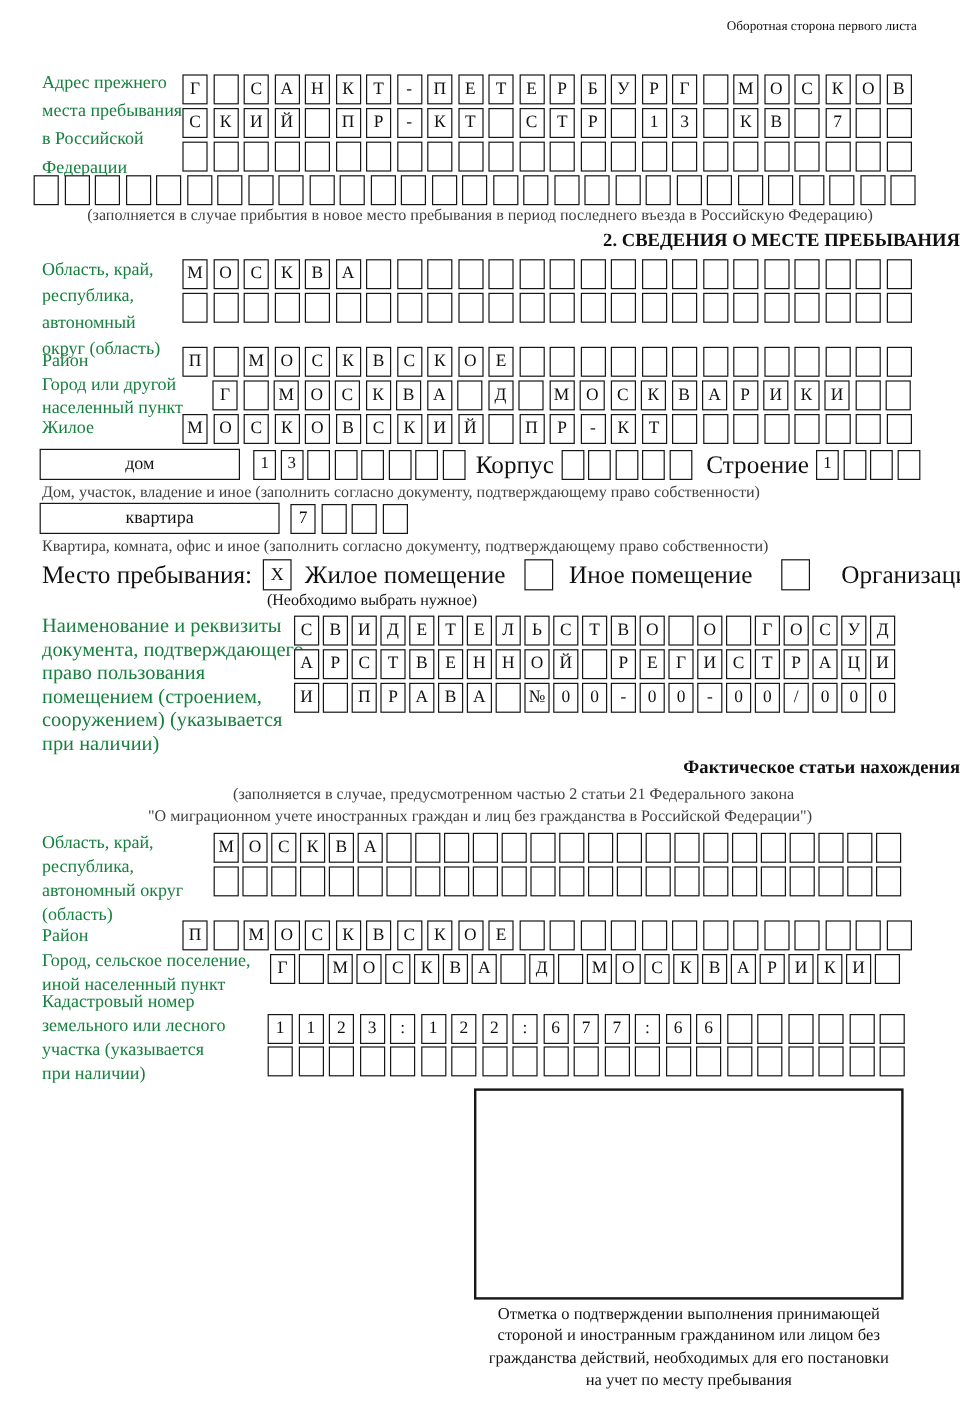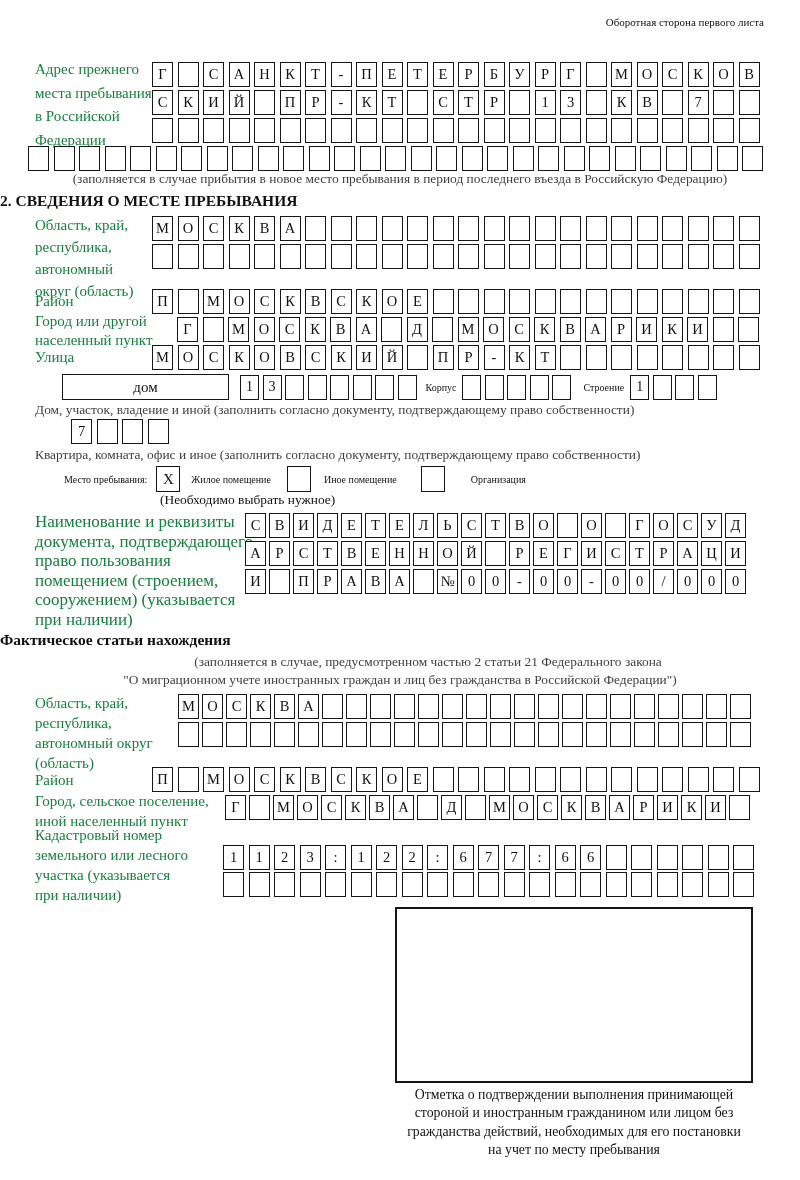--- a/index.html
+++ b/index.html
@@ -6,44 +6,44 @@
   body{
     width:800px;height:1180px;position:relative;background:#ffffff;
     font-family:"Liberation Serif", serif;color:#111;overflow:hidden;
   }
   .lbl{position:absolute;font-size:15px;line-height:23.5px;color:#15803d;}
   .lbl.lh22{line-height:22px;}
   .lbl.lh20{line-height:20px;}
   .lbl.lh19{line-height:19px;}
   .lbl.small{font-size:17px;line-height:19.5px;}
   .caption{position:absolute;font-size:13.4px;color:#404040;text-align:center;width:800px;left:0;}
-  .title{position:absolute;font-size:15.5px;font-weight:bold;text-align:left;width:800px;left:0;}
+  .title{position:absolute;font-size:15.5px;font-weight:bold;text-align:right;width:800px;left:0;}
   .cellrow{position:absolute;display:flex;gap:4.5px;}
   .cellrow.tight{gap:3px;}
   .cellrow-inline{display:flex;gap:4.5px;}
   .cells-sm{gap:3.5px;}
   .cell{
     width:21px;height:25px;box-sizing:border-box;border:1.6px solid #161616;
     display:flex;align-items:center;justify-content:center;
     font-size:14.5px;background:#fff;flex:0 0 auto;
   }
   .cells-sm .cell{width:19px;height:25px;font-size:14px;}
-  .absrow{position:absolute;display:flex;align-items:center;margin-left:29px;}
+  .absrow{position:absolute;display:flex;align-items:center;}
   .widebox{
     height:26px;box-sizing:border-box;border:1.6px solid #161616;
     display:flex;align-items:center;justify-content:center;font-size:15px;flex:0 0 auto;
   }
-  .inlbl{font-size:10px;white-space:nowrap;}
+  .inlbl{font-size:21px;white-space:nowrap;}
   .checkbox{
     width:24px;height:26px;box-sizing:border-box;border:1.7px solid #161616;
     display:flex;align-items:center;justify-content:center;font-size:15px;flex:0 0 auto;
   }
   .stampbox{position:absolute;border:2px solid #161616;background:#fff;box-sizing:border-box;}
   .stampcap{position:absolute;font-size:13.8px;line-height:18.3px;text-align:center;}
-  .hint{position:absolute;font-size:13.4px;text-align:left;}
+  .hint{position:absolute;font-size:13.4px;text-align:center;}
   .hdr{position:absolute;font-size:11px;}
 </style>
 </head>
 <body>
 
 <div class="hdr" style="top:16px;right:36px;">Оборотная сторона первого листа</div>
 
 <div class="lbl" style="left:35px;top:58px;">Адрес прежнего<br>места пребывания<br>в Российской<br>Федерации</div>
 <div class="cellrow" style="left:152px;top:62px;">
     <div class="cell">Г</div>
@@ -260,21 +260,21 @@
     <div class="cell">В</div>
     <div class="cell">А</div>
     <div class="cell">Р</div>
     <div class="cell">И</div>
     <div class="cell">К</div>
     <div class="cell">И</div>
     <div class="cell"></div>
     <div class="cell"></div>
   </div>
 
-<div class="lbl" style="left:35px;top:346px;">Улица</div>
+<div class="lbl" style="left:35px;top:346px;">Жилое</div>
 <div class="cellrow" style="left:152px;top:345px;">
     <div class="cell">М</div>
     <div class="cell">О</div>
     <div class="cell">С</div>
     <div class="cell">К</div>
     <div class="cell">О</div>
     <div class="cell">В</div>
     <div class="cell">С</div>
     <div class="cell">К</div>
     <div class="cell">И</div>
@@ -316,23 +316,24 @@
       <div class="cell"></div>
     </div>
   <span class="inlbl" style="margin-left:12px;">Строение</span>
   <div class="cellrow-inline cells-sm" style="margin-left:6px;">
       <div class="cell">1</div>
       <div class="cell"></div>
       <div class="cell"></div>
       <div class="cell"></div>
     </div>
 </div>
-<div class="caption" style="top:402px;text-align:left;left:35px;width:760px;">Дом, участок, владение и иной (заполнить согласно документу, подтверждающему право собственности)</div>
+<div class="caption" style="top:402px;text-align:left;left:35px;width:760px;">Дом, участок, владение и иное (заполнить согласно документу, подтверждающему право собственности)</div>
 
 <div class="absrow" style="left:33px;top:419px;">
+  <div class="widebox" style="width:200px;">квартира</div>
   <div class="cellrow-inline" style="margin-left:9px;">
       <div class="cell">7</div>
       <div class="cell"></div>
       <div class="cell"></div>
       <div class="cell"></div>
     </div>
 </div>
 <div class="caption" style="top:447px;text-align:left;left:35px;width:760px;">Квартира, комната, офис и иное (заполнить согласно документу, подтверждающему право собственности)</div>
 
 <div class="absrow" style="left:35px;top:466px;">

